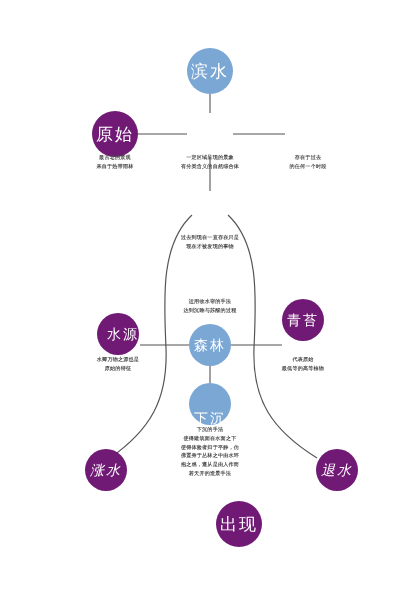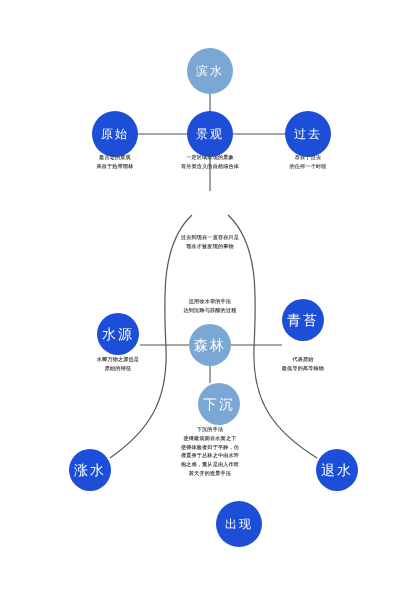--- a/index.html
+++ b/index.html
@@ -16,24 +16,24 @@
   .node{
     position:absolute;
     border-radius:50%;
     display:flex;align-items:center;justify-content:center;
     color:#ffffff;
     letter-spacing:2px;
     box-sizing:border-box;
     text-align:center;
     line-height:1;
   }
-  .node.gray{background:#1d4ed8;}
+  .node.gray{background:#701a75;}
   .node.blue{background:#7ba7d4;}
 
-  .n-lg{width:46px;height:46px;font-size:12px;}
+  .n-lg{width:46px;height:46px;font-size:17px;}
   .n-md{width:42px;height:42px;font-size:14px;}
 
   .caption{
     position:absolute;
     color:#4a4a4a;
     font-size:5.1px;
     line-height:1.72;
     text-align:center;
     letter-spacing:0.2px;
     white-space:pre-line;
@@ -63,51 +63,45 @@
   </svg>
 
   <div class="node blue n-lg" style="left:187px;top:48px;">
     <span>滨水</span>
   </div>
 
   <div class="node gray n-lg" style="left:92px;top:111px;">
     <span>原始</span>
   </div>
 
-  <div class="node gray n-lg" style="left:187px;top:111px;">
-    <span>景观</span>
-  </div>
-
-  <div class="node gray n-lg" style="left:285px;top:111px;">
-    <span>过去</span>
-  </div>
 
 
 
-  <div class="node gray n-md" style="left:97px;top:313px;">
+
+  <div class="node gray n-md" style="left:97px;top:313px;justify-content:flex-end;">
     <span>水源</span>
   </div>
 
   <div class="node blue n-md" style="left:189px;top:324px;">
     <span>森林</span>
   </div>
 
   <div class="node gray n-md" style="left:282px;top:299px;">
     <span>青苔</span>
   </div>
 
-  <div class="node blue n-md" style="left:198px;top:383px;">
+  <div class="node blue n-md" style="left:189px;top:383px;align-items:flex-end;">
     <span>下沉</span>
   </div>
 
-  <div class="node gray n-md" style="left:69px;top:449px;">
+  <div class="node gray n-md" style="left:85px;top:449px;font-style:italic;">
     <span>涨水</span>
   </div>
 
-  <div class="node gray n-md" style="left:316px;top:449px;">
+  <div class="node gray n-md" style="left:316px;top:449px;font-style:italic;">
     <span>退水</span>
   </div>
 
   <div class="node gray n-lg" style="left:187px;top:501px;margin-left:29px;">
     <span>出现</span>
   </div>
 
   <div class="caption w-narrow" style="left:72px;top:153px;">最古老的景观
 来自于热带雨林</div>
 

